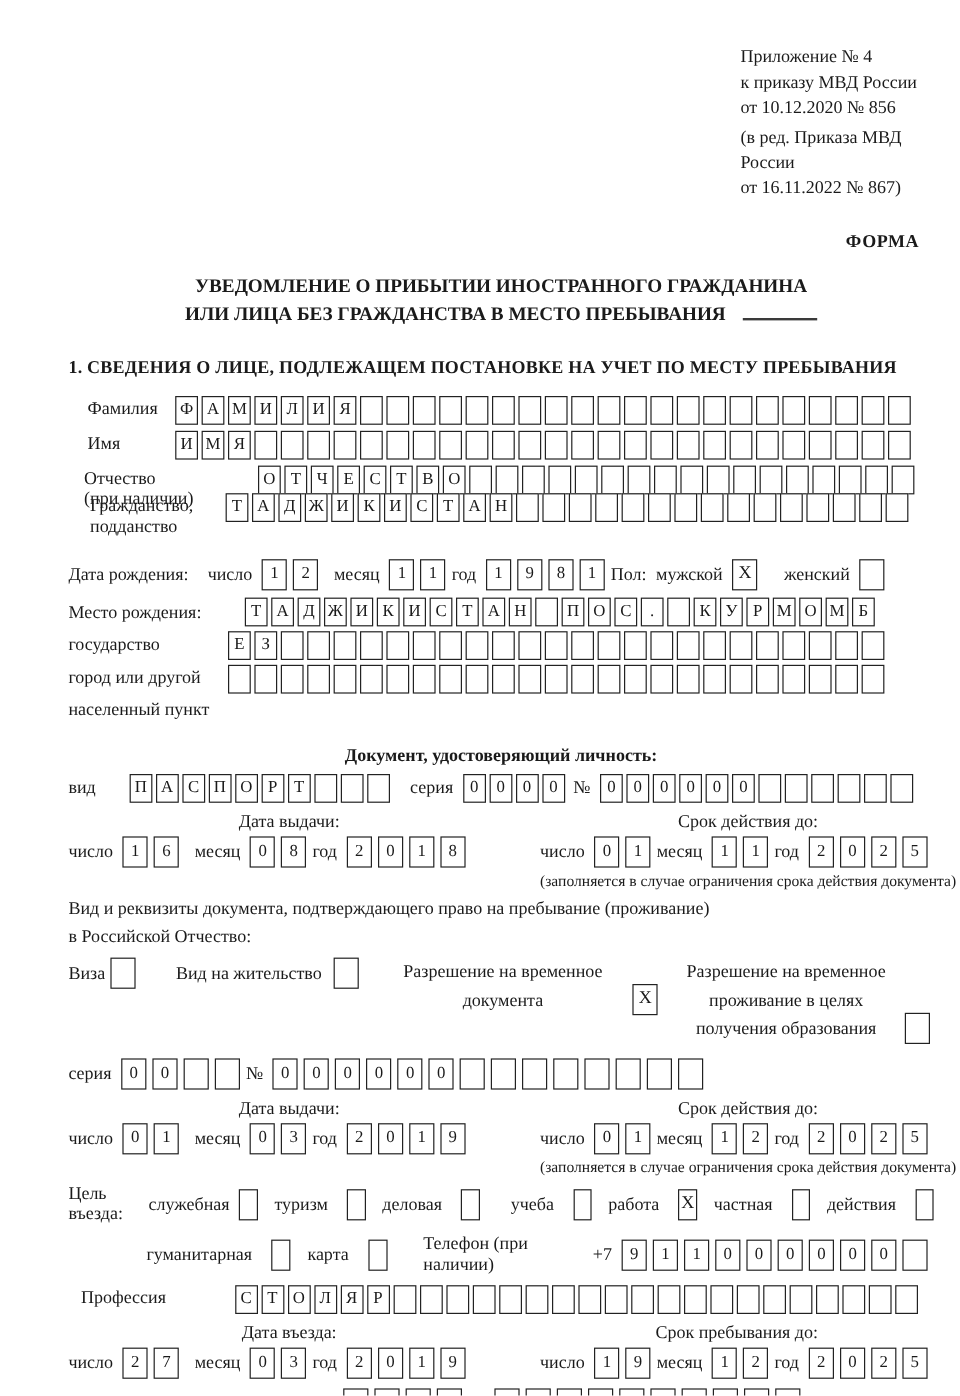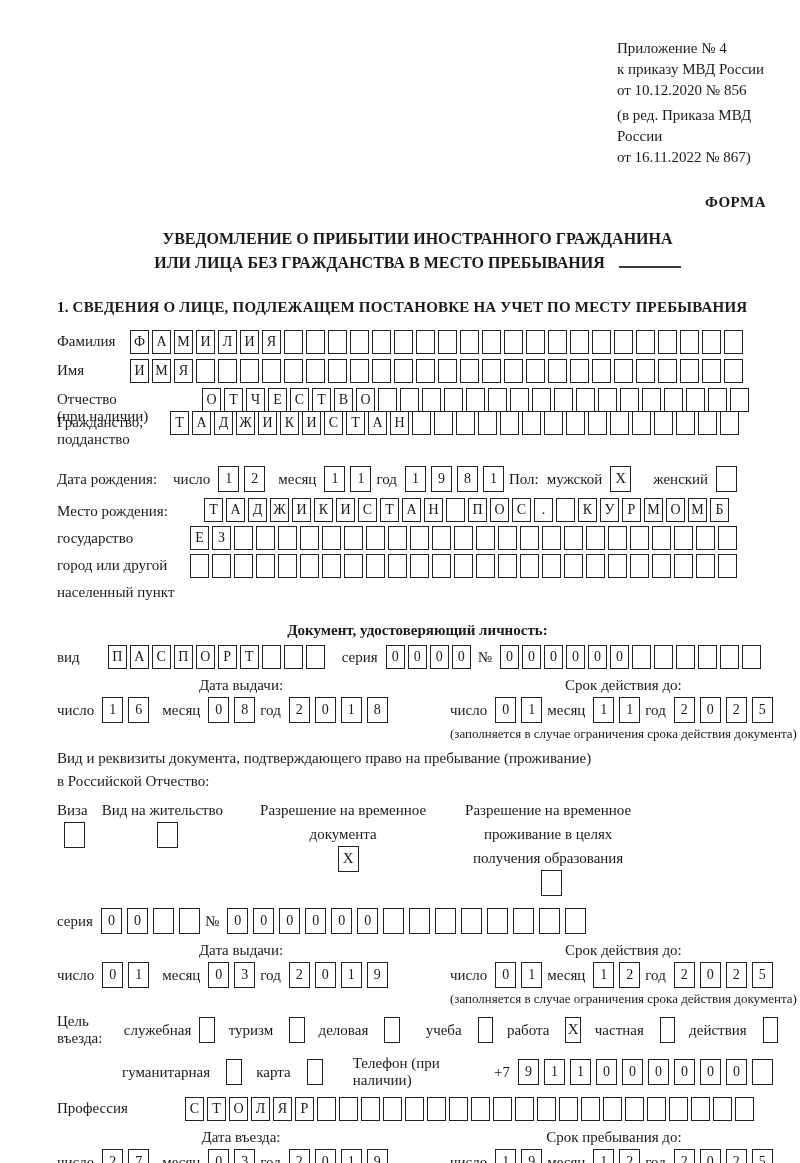--- a/index.html
+++ b/index.html
@@ -15,21 +15,21 @@
   .hdr-block { margin-left:560px; line-height:21px; }
   .hdr-block .g2 { margin-top:4px; }
   .forma { text-align:right; font-weight:bold; margin:26px 12px 0 0; letter-spacing:.5px; }
 
   
   .title { text-align:center; font-weight:bold; font-size:16px; line-height:24px; margin-top:16px; }
   .blank-line { display:inline-block; width:62px; border-bottom:2px solid #3a3a3a; height:14px; margin-left:14px; }
   .sect { font-weight:bold; font-size:15px; margin-top:24px; letter-spacing:.2px; }
 
   
-  .row { display:flex; align-items:flex-start; margin-top:5px; }
+  .row { display:flex; align-items:flex-start; margin-top:5px;justify-content:center; }
   .lbl { flex:none; padding-top:3px; }
   .cells { white-space:nowrap; flex:none; }
   .cell {
     display:inline-block; width:19px; height:24px; border:1.5px solid #222;
     margin-right:3px; text-align:center; line-height:21px; font-size:14px;
     vertical-align:top; background:#fff;
   }
   .dcell .cell { width:21px; height:26px; margin-right:5px; line-height:23px; }
   .chk {
     display:inline-block; width:21px; height:26px; border:1.5px solid #222;
@@ -59,21 +59,21 @@
   
   .dates { display:flex; margin-top:8px; }
   .dgroup { flex:none; }
   .dg-head { text-align:center; margin-bottom:3px; }
   .dleft { width:368px; }
   .dright { margin-left:25px; }
   .note { font-size:13px; margin-top:3px; text-align:right; }
 
   
   .opts { display:flex; align-items:flex-start; margin-top:8px; }
-  .opt { display:flex; align-items:center;flex-direction:column; }
+  .opt { display:flex; align-items:flex-end; }
   .opt .txt { line-height:24px; }
   .opt .txt.c { text-align:center; }
   .opt .chk { margin-left:10px; }
 
   .purpose .chk, .purpose2 .chk { margin:0 14px 0 8px; }
   .purpose .chk:last-child { margin-right:0; }
 </style>
 </head>
 <body>
 
@@ -195,21 +195,21 @@
   </div>
 
   <div style="margin-top:8px">Вид и реквизиты документа, подтверждающего право на пребывание (проживание)</div>
   <div style="margin-top:6px">в Российской Отчество:</div>
 
   <div class="opts">
     <div class="opt">
       <span class="txt">Виза</span>
       <span class="chk" style="margin-left:4px"></span>
     </div>
-    <div class="opt" style="margin-left:14px">
+    <div class="opt" style="margin-left:34px">
       <span class="txt">Вид на жительство</span>
       <span class="chk"></span>
     </div>
     <div class="opt" style="margin-left:22px">
       <span class="txt c" style="width:196px">
         <span>Разрешение на временное</span><br>
         <span>документа</span>
       </span>
       <span class="chk">X</span>
     </div>

